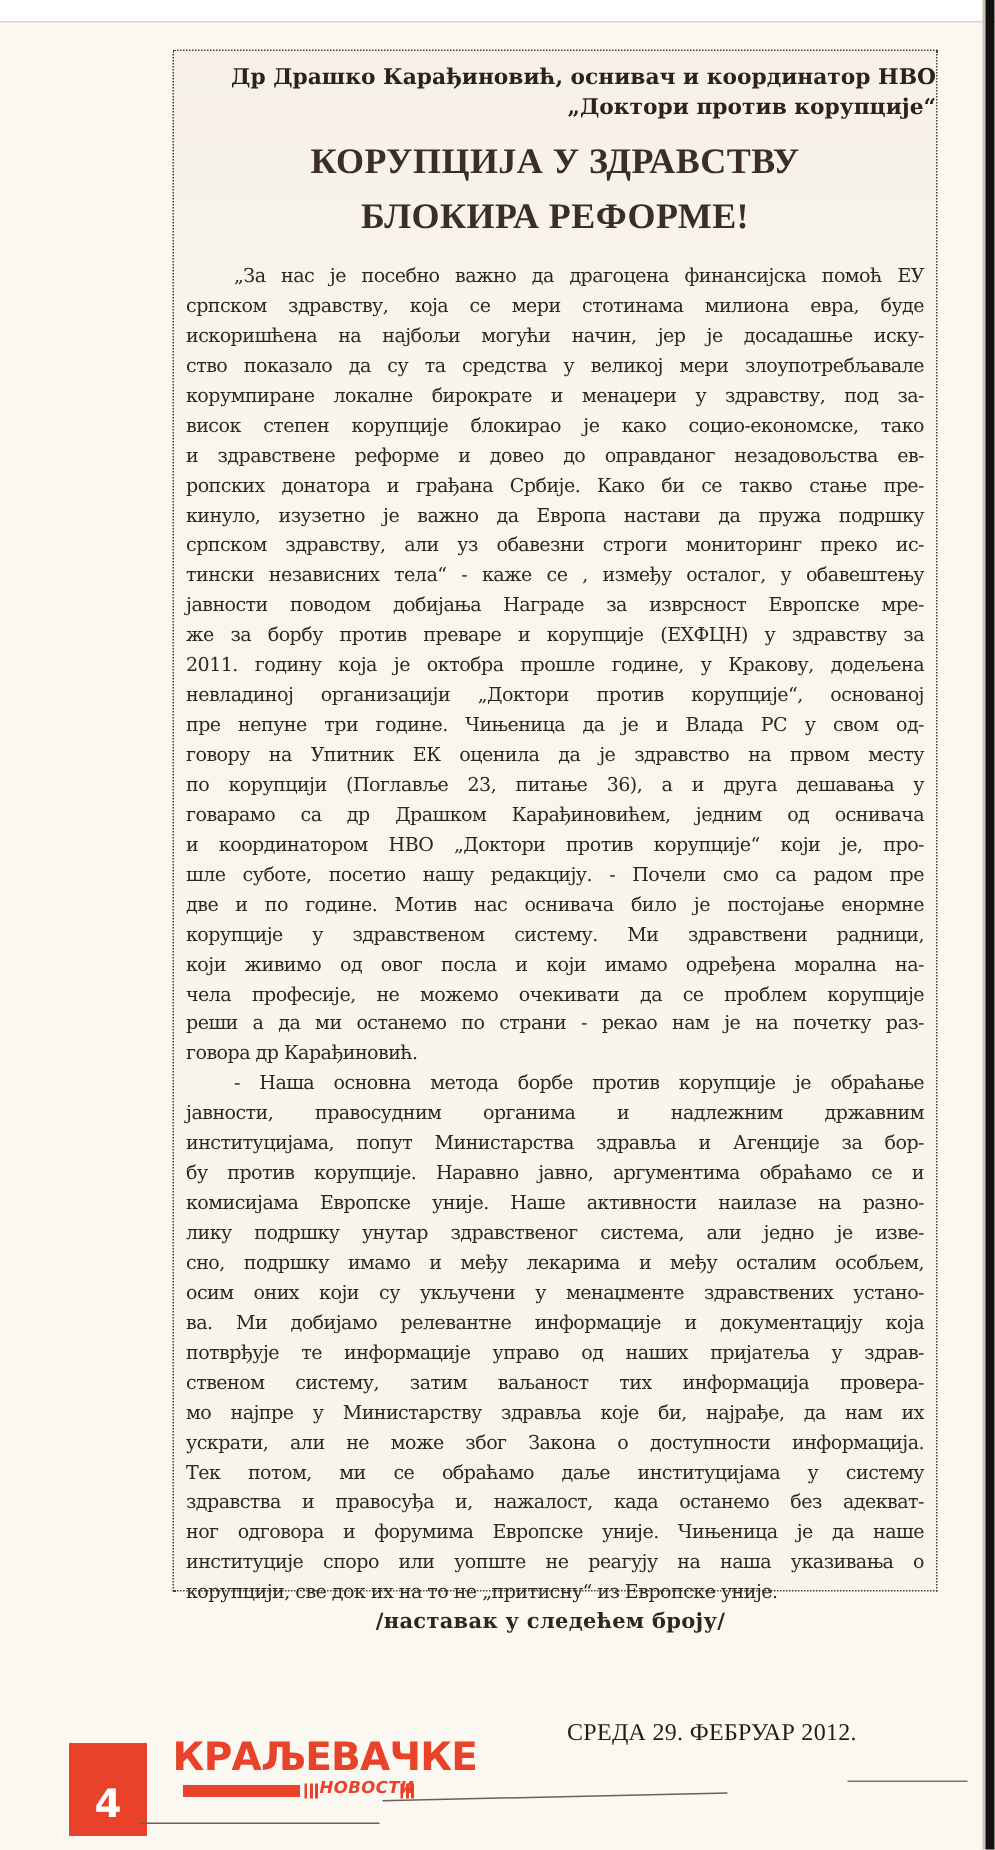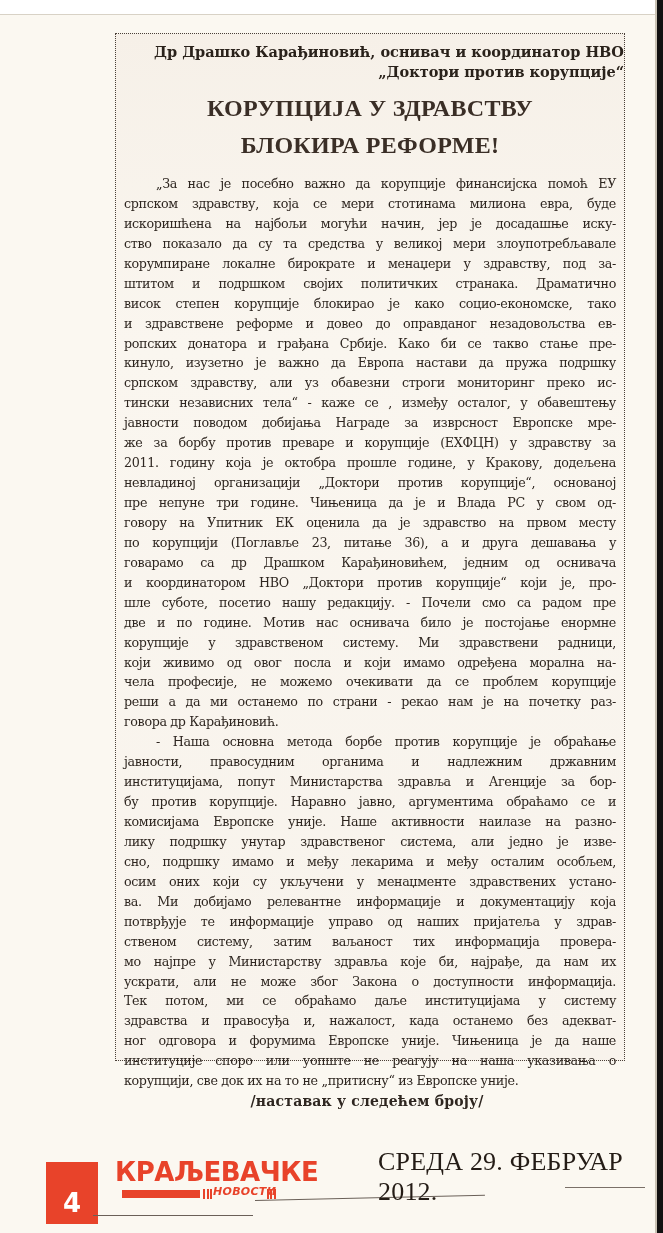--- a/index.html
+++ b/index.html
@@ -106,21 +106,21 @@
       position: absolute; left: 255px; top: 1200px; width: 230px; height: 1px;
       background: #6a6058; transform: rotate(-1.3deg); transform-origin: left;
     }
     .footer-rule-right {
       position: absolute; left: 565px; top: 1187px; width: 80px; height: 1px;
       background: #7a7068;
     }
     .date-line {
       position: absolute; left: 378px; top: 1147px;
       font-family: "Liberation Serif", serif;
-      font-size: 26px; color: #241c16; letter-spacing: 0.2px;
+      font-size: 16px; color: #241c16; letter-spacing: 0.2px;
     }
   </style>
 </head>
 <body>
 
 <div class="torn-top"></div>
 <div class="right-strip-inner"></div>
 <div class="right-strip"></div>
 
 <div class="article-box">
@@ -128,26 +128,25 @@
     <div>Др Драшко Карађиновић, оснивач и координатор НВО</div>
     <div>„Доктори против корупције“</div>
   </div>
 
   <div class="headline">
     <div>КОРУПЦИЈА У ЗДРАВСТВУ</div>
     <div>БЛОКИРА РЕФОРМЕ!</div>
   </div>
 
   <div class="body-text" id="body-text">
-    <span class="line indent">„За нас је посебно важно да корупције финансијска помоћ ЕУ</span>
+    <span class="line indent">„За нас је посебно важно да драгоцена финансијска помоћ ЕУ</span>
     <span class="line">српском здравству, која се мери стотинама милиона евра, буде</span>
     <span class="line">искоришћена на најбољи могући начин, јер је досадашње иску-</span>
     <span class="line">ство показало да су та средства у великој мери злоупотребљавале</span>
     <span class="line">корумпиране локалне бирократе и менаџери у здравству, под за-</span>
-    <span class="line">штитом и подршком својих политичких странака. Драматично</span>
     <span class="line">висок степен корупције блокирао је како социо-економске, тако</span>
     <span class="line">и здравствене реформе и довео до оправданог незадовољства ев-</span>
     <span class="line">ропских донатора и грађана Србије. Како би се такво стање пре-</span>
     <span class="line">кинуло, изузетно је важно да Европа настави да пружа подршку</span>
     <span class="line">српском здравству, али уз обавезни строги мониторинг преко ис-</span>
     <span class="line">тински независних тела“ - каже се , између осталог, у обавештењу</span>
     <span class="line">јавности поводом добијања Награде за изврсност Европске мре-</span>
     <span class="line">же за борбу против преваре и корупције (ЕХФЦН) у здравству за</span>
     <span class="line">2011. годину која је октобра прошле године, у Кракову, додељена</span>
     <span class="line">невладиној организацији „Доктори против корупције“, основаној</span>

